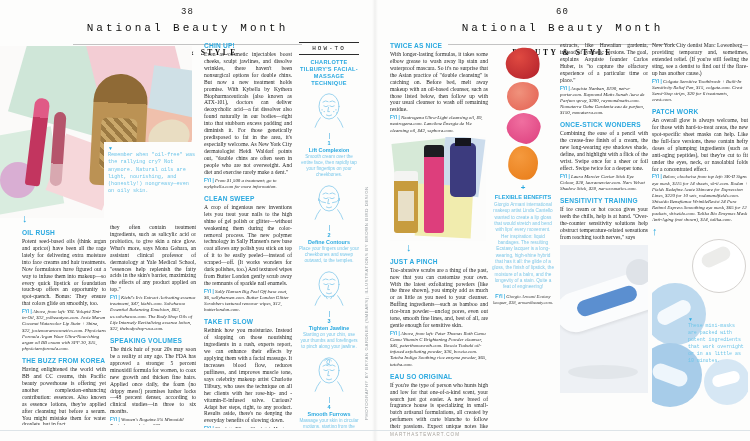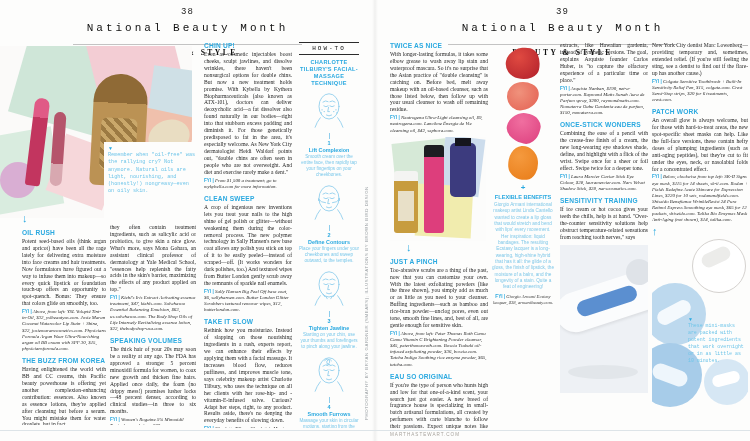--- a/index.html
+++ b/index.html
@@ -267,21 +267,21 @@
         <div class="step-name">Smooth Furrows</div>
         <div class="step-text">Massage your skin in circular motions, starting from the mid-forehead and moving out to the temples. Pat in any excess cream.</div>
       </div>
     </div>
 
     <div class="credit">PHOTOGRAPHY BY BRYAN GARDNER (SMEARS); ILLUSTRATIONS BY BROWN BIRD DESIGN</div>
   </div>
 
   <div class="page" id="pageR">
     <div class="mast">
-      <div class="pnum">39</div>
+      <div class="pnum">60</div>
       <div class="mtitle">National Beauty Month</div>
       <div class="msec">BEAUTY &amp; STYLE</div>
     </div>
 
     <div class="col" style="left:15px;top:42px;width:98px;height:388px;">
       <h3 class="ah">TWICE AS NICE</h3>
       <p class="bt">With longer-lasting formulas, it takes some elbow grease to wash away lip stain and waterproof mascara. So it's no surprise that the Asian practice of "double cleansing" is catching on. Before bed, melt away makeup with an oil-based cleanser, such as those listed below, then follow up with your usual cleanser to wash off remaining residue.</p>
       <p class="fyi"><span class="fl">FYI |</span> <span>Neutrogena Ultra-Light cleansing oil, $9, neutrogena.com. Lancôme Énergie de Vie cleansing oil, $42, sephora.com.</span></p>
 
       <div class="photo2">

